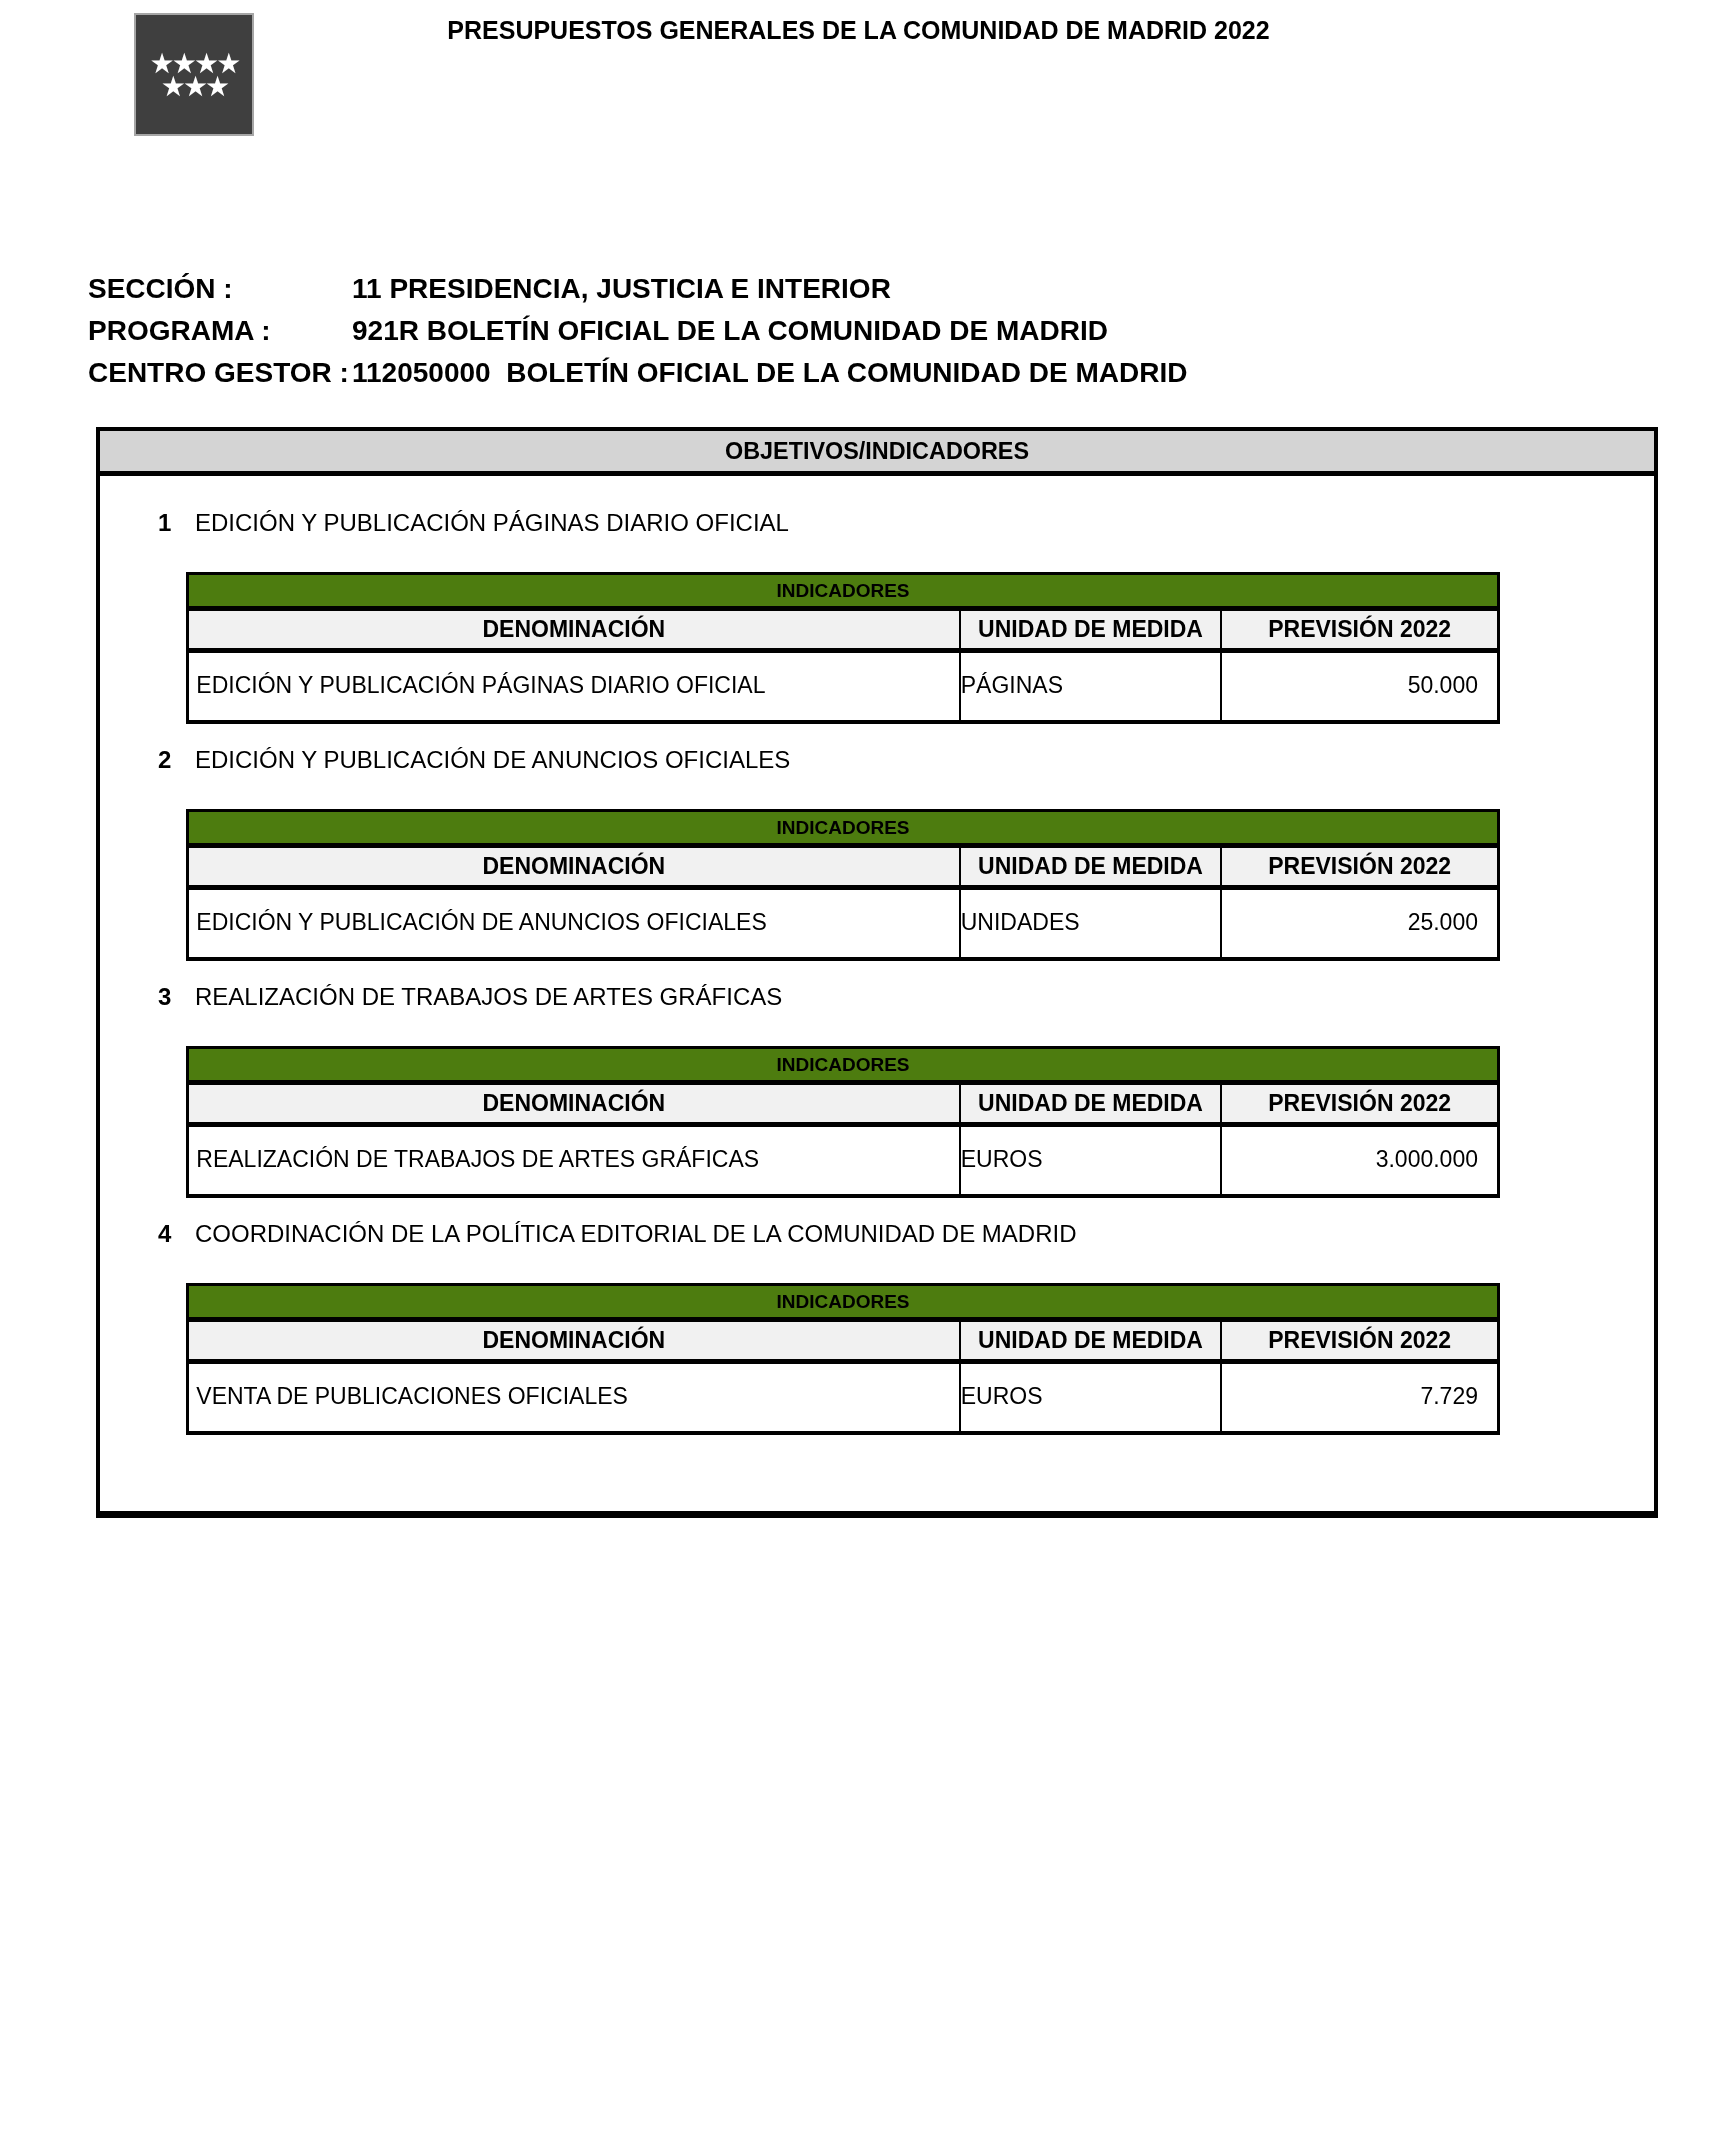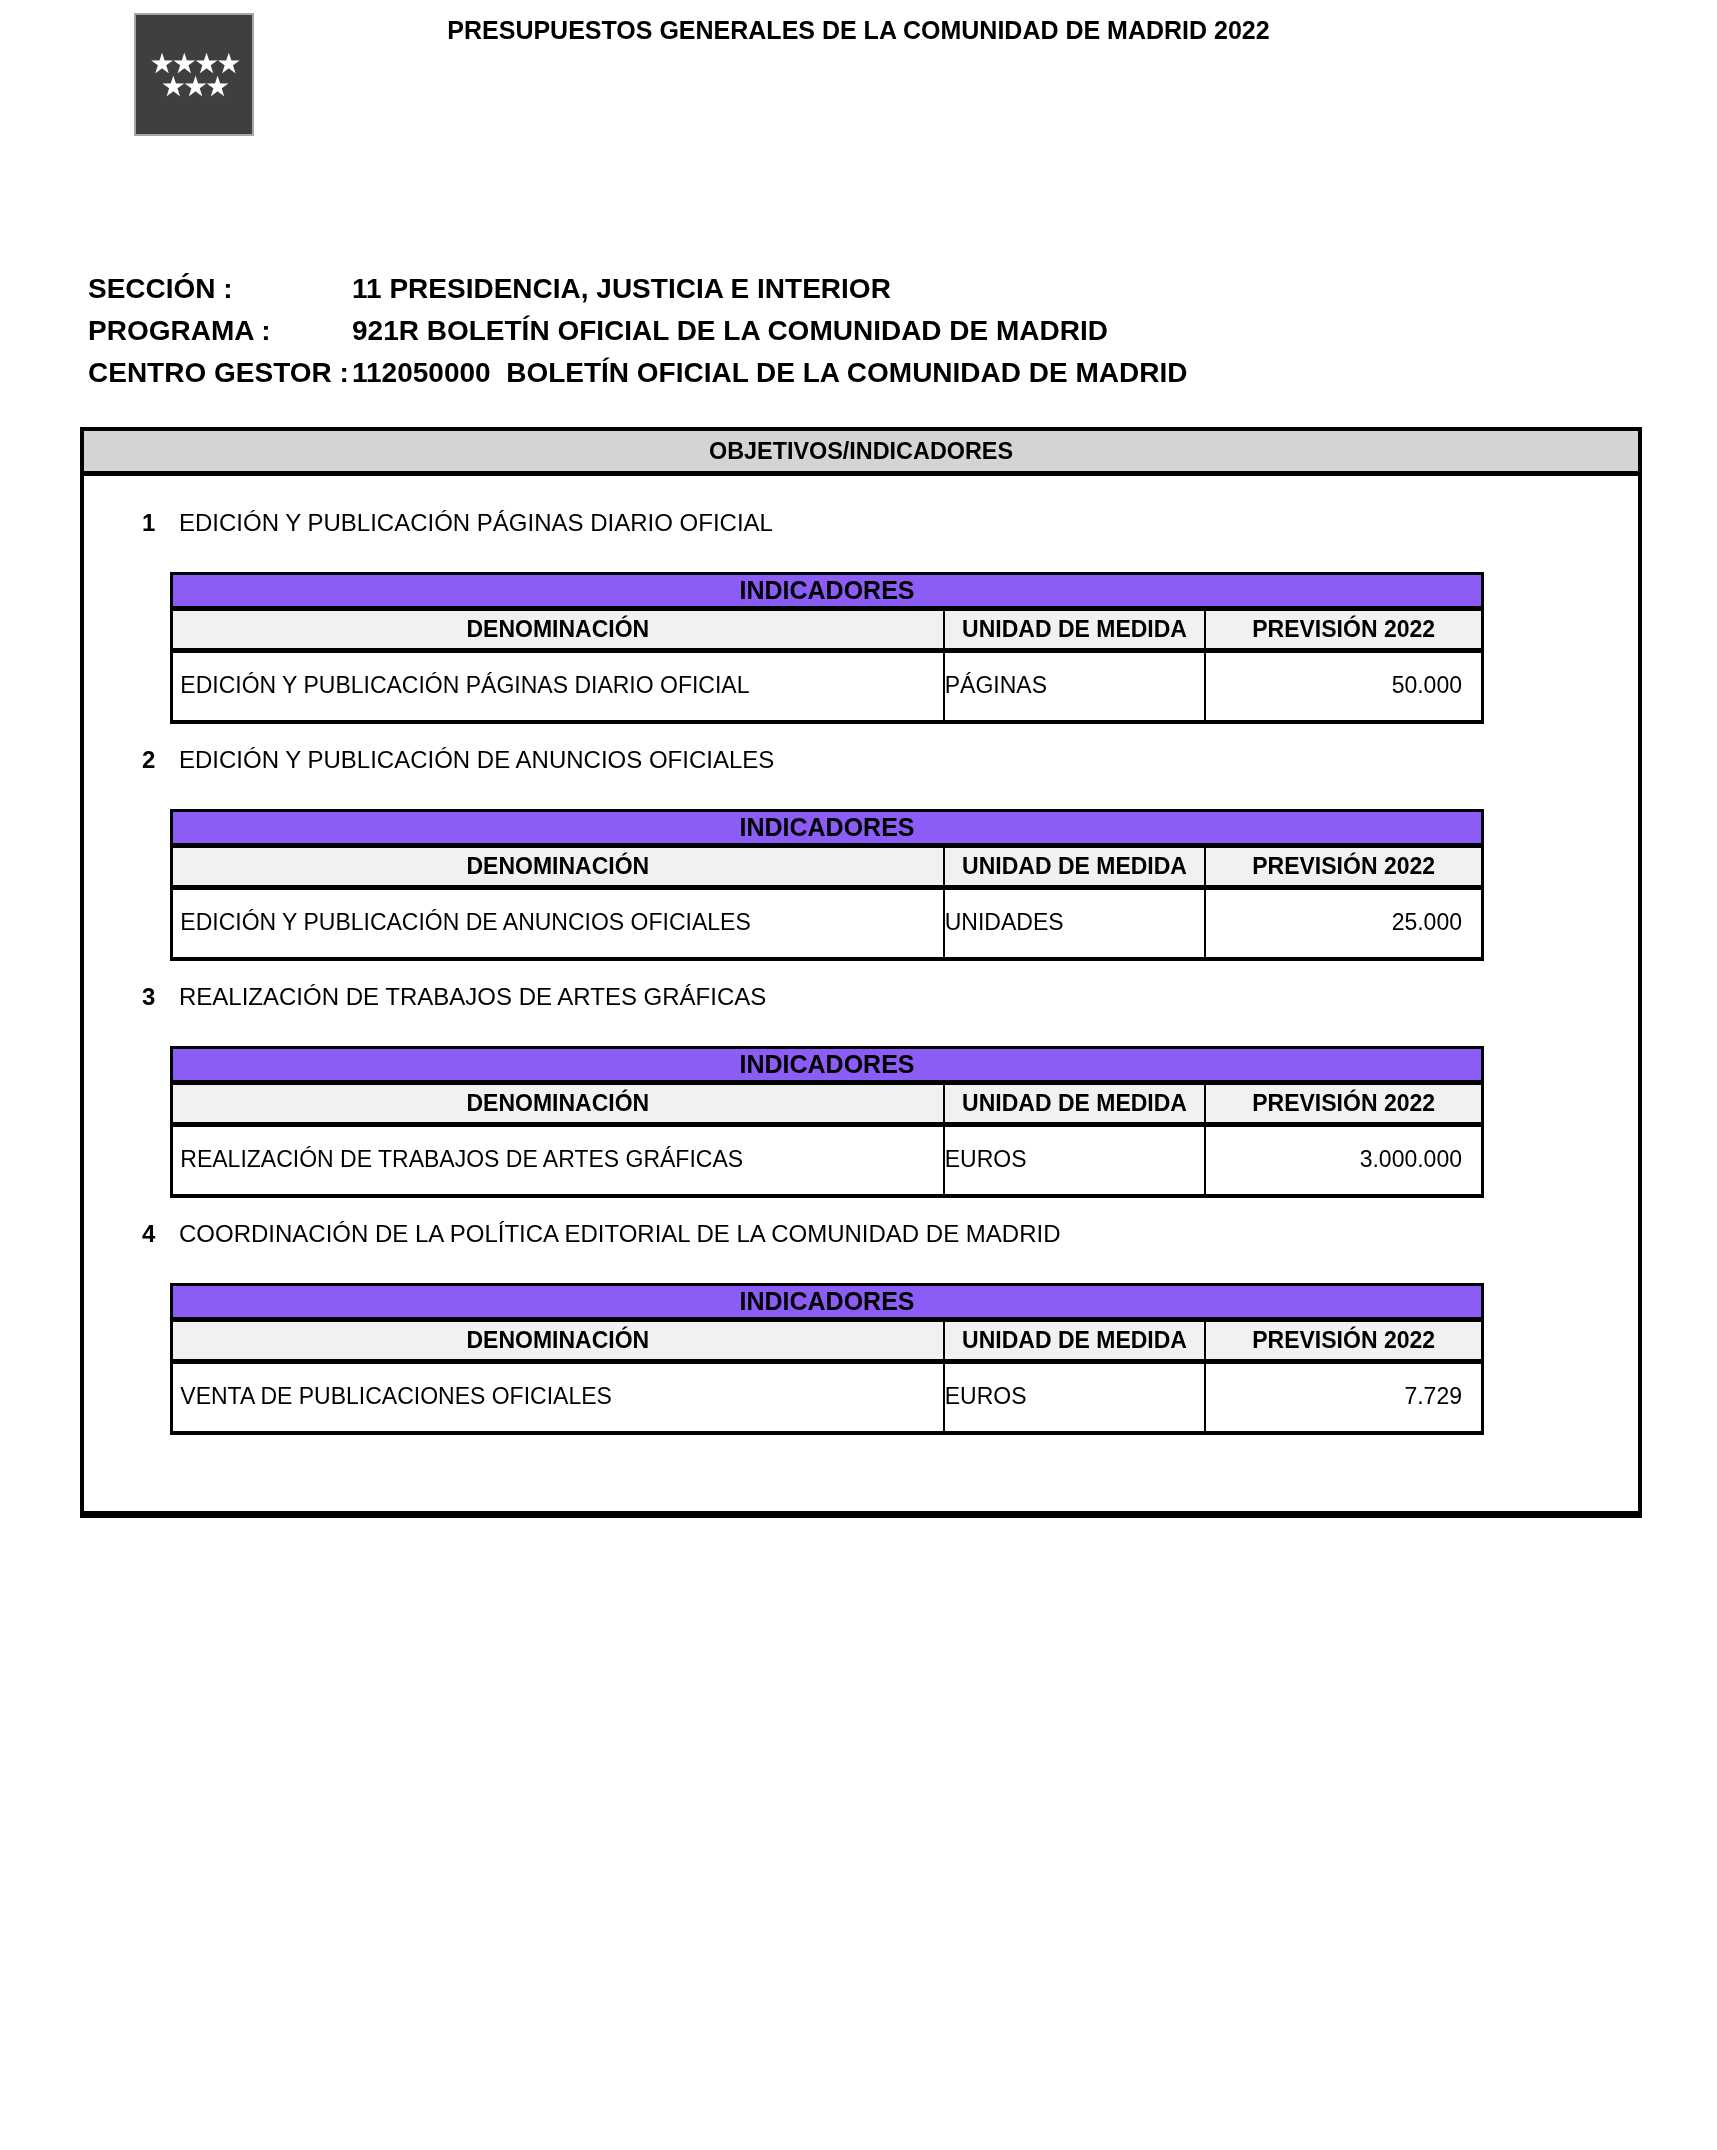--- a/index.html
+++ b/index.html
@@ -45,21 +45,21 @@
     left: 88px; top: 268px;
     font-size: 28px;
     font-weight: bold;
   }
   .meta-row { height: 42px; line-height: 42px; white-space: nowrap; }
   .meta-label { display: inline-block; width: 264px; }
 
   
   .objbox {
     position: absolute;
-    left: 80px; top: 427px;
+    left: 96px; top: 427px;
     width: 1562px; height: 1091px;
     border: 4.4px solid #000;
     border-bottom-width: 7.3px;
     background: #ffffff;
   }
   .objbox-header {
     height: 45px;
     background: #d4d4d4;
     border-bottom: 5.9px solid #000;
     display: flex; align-items: center; justify-content: center;
@@ -77,24 +77,24 @@
   .tbl {
     margin-left: 86px;
     margin-top: 36px;
     width: 1314px;
     border: 3.7px solid #000;
     border-bottom-width: 4.4px;
     background: #ffffff;
   }
   .tbl-title {
     height: 36px;
-    background: #8b5cf6;
+    background: #4d7c0f;
     border-bottom: 5.1px solid #000;
     display: flex; align-items: center; justify-content: center;
-    font-size: 25px; font-weight: bold;
+    font-size: 19px; font-weight: bold;
   }
   .tbl-cols {
     display: flex;
     height: 42px;
     background: #f1f1f1;
     border-bottom: 5.1px solid #000;
     font-size: 23px; font-weight: bold;
   }
   .tbl-col { display: flex; align-items: center; justify-content: center; }
   .w1 { width: 59%; }

